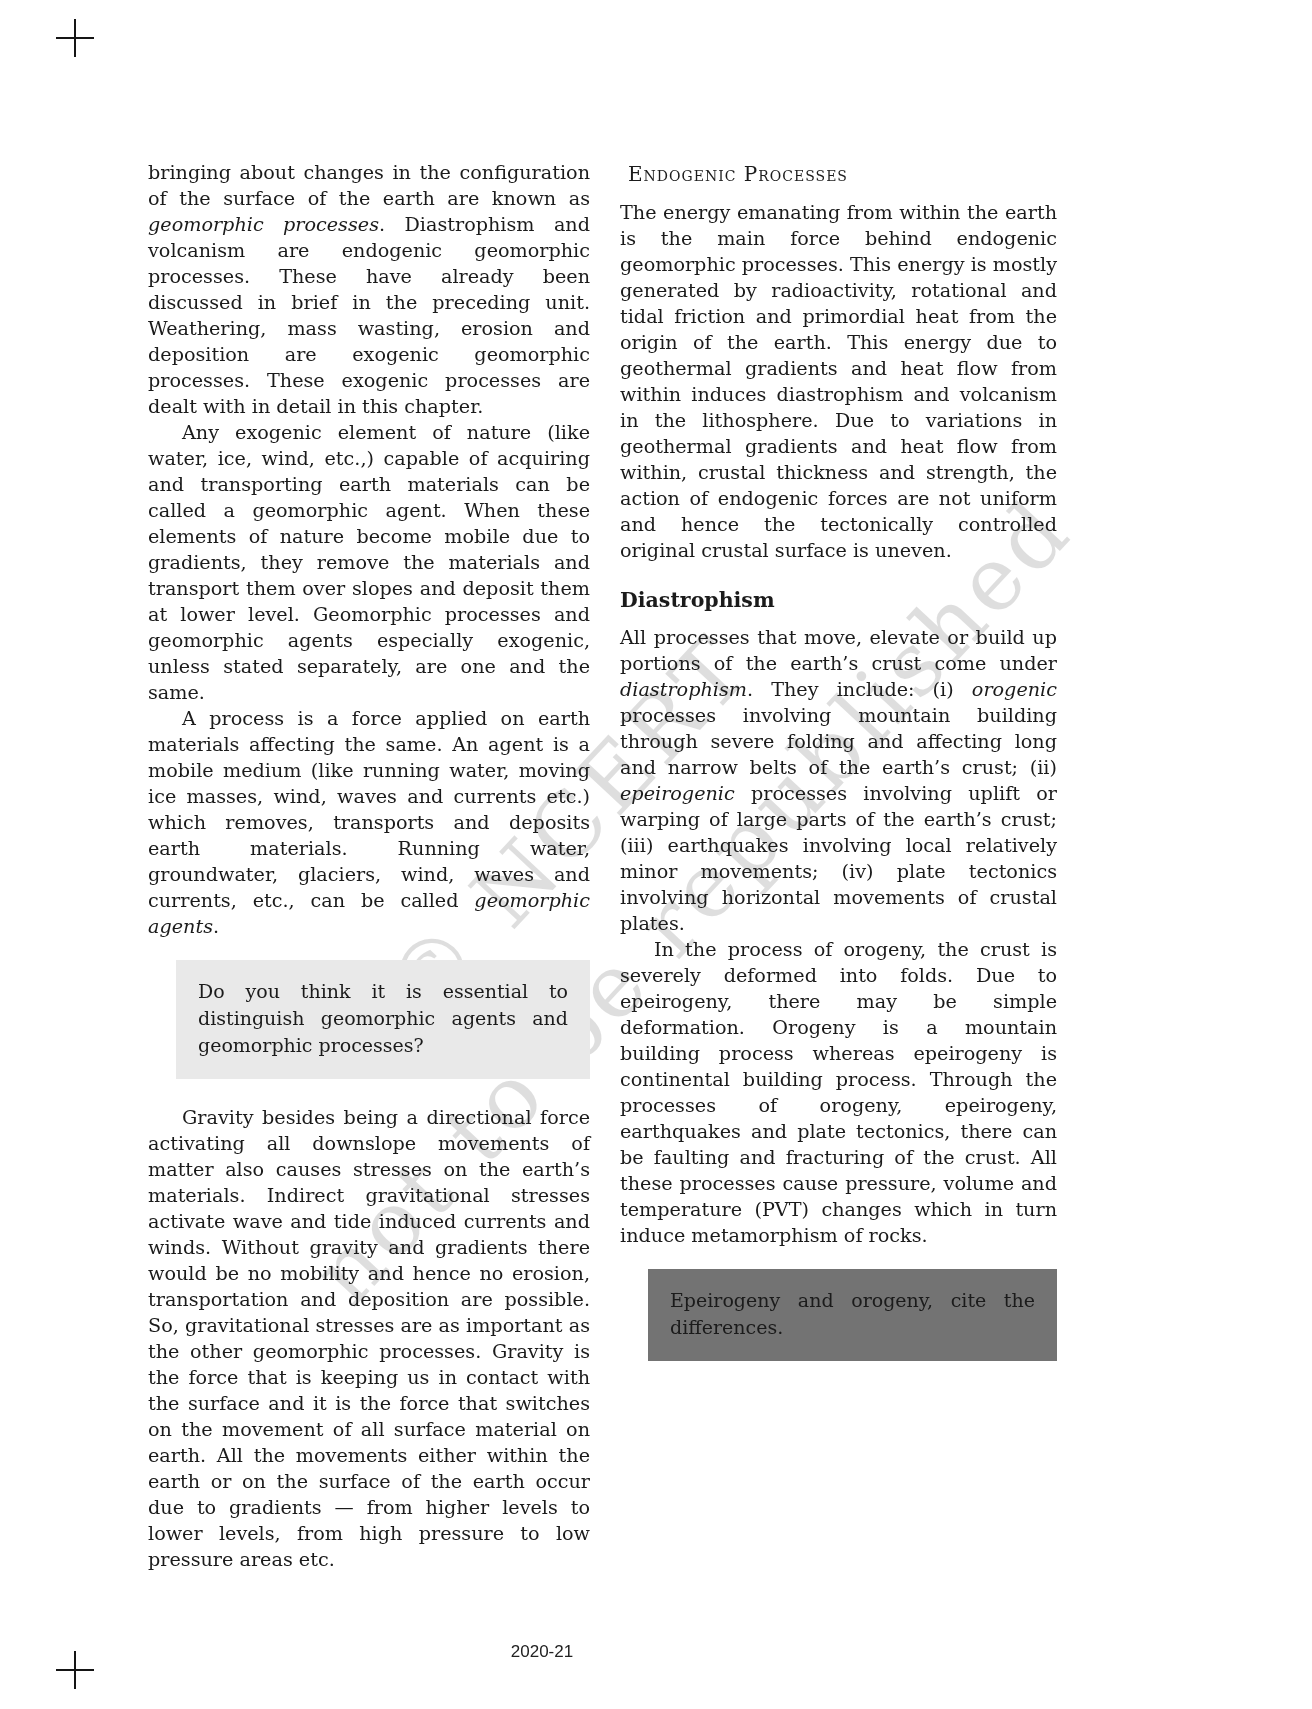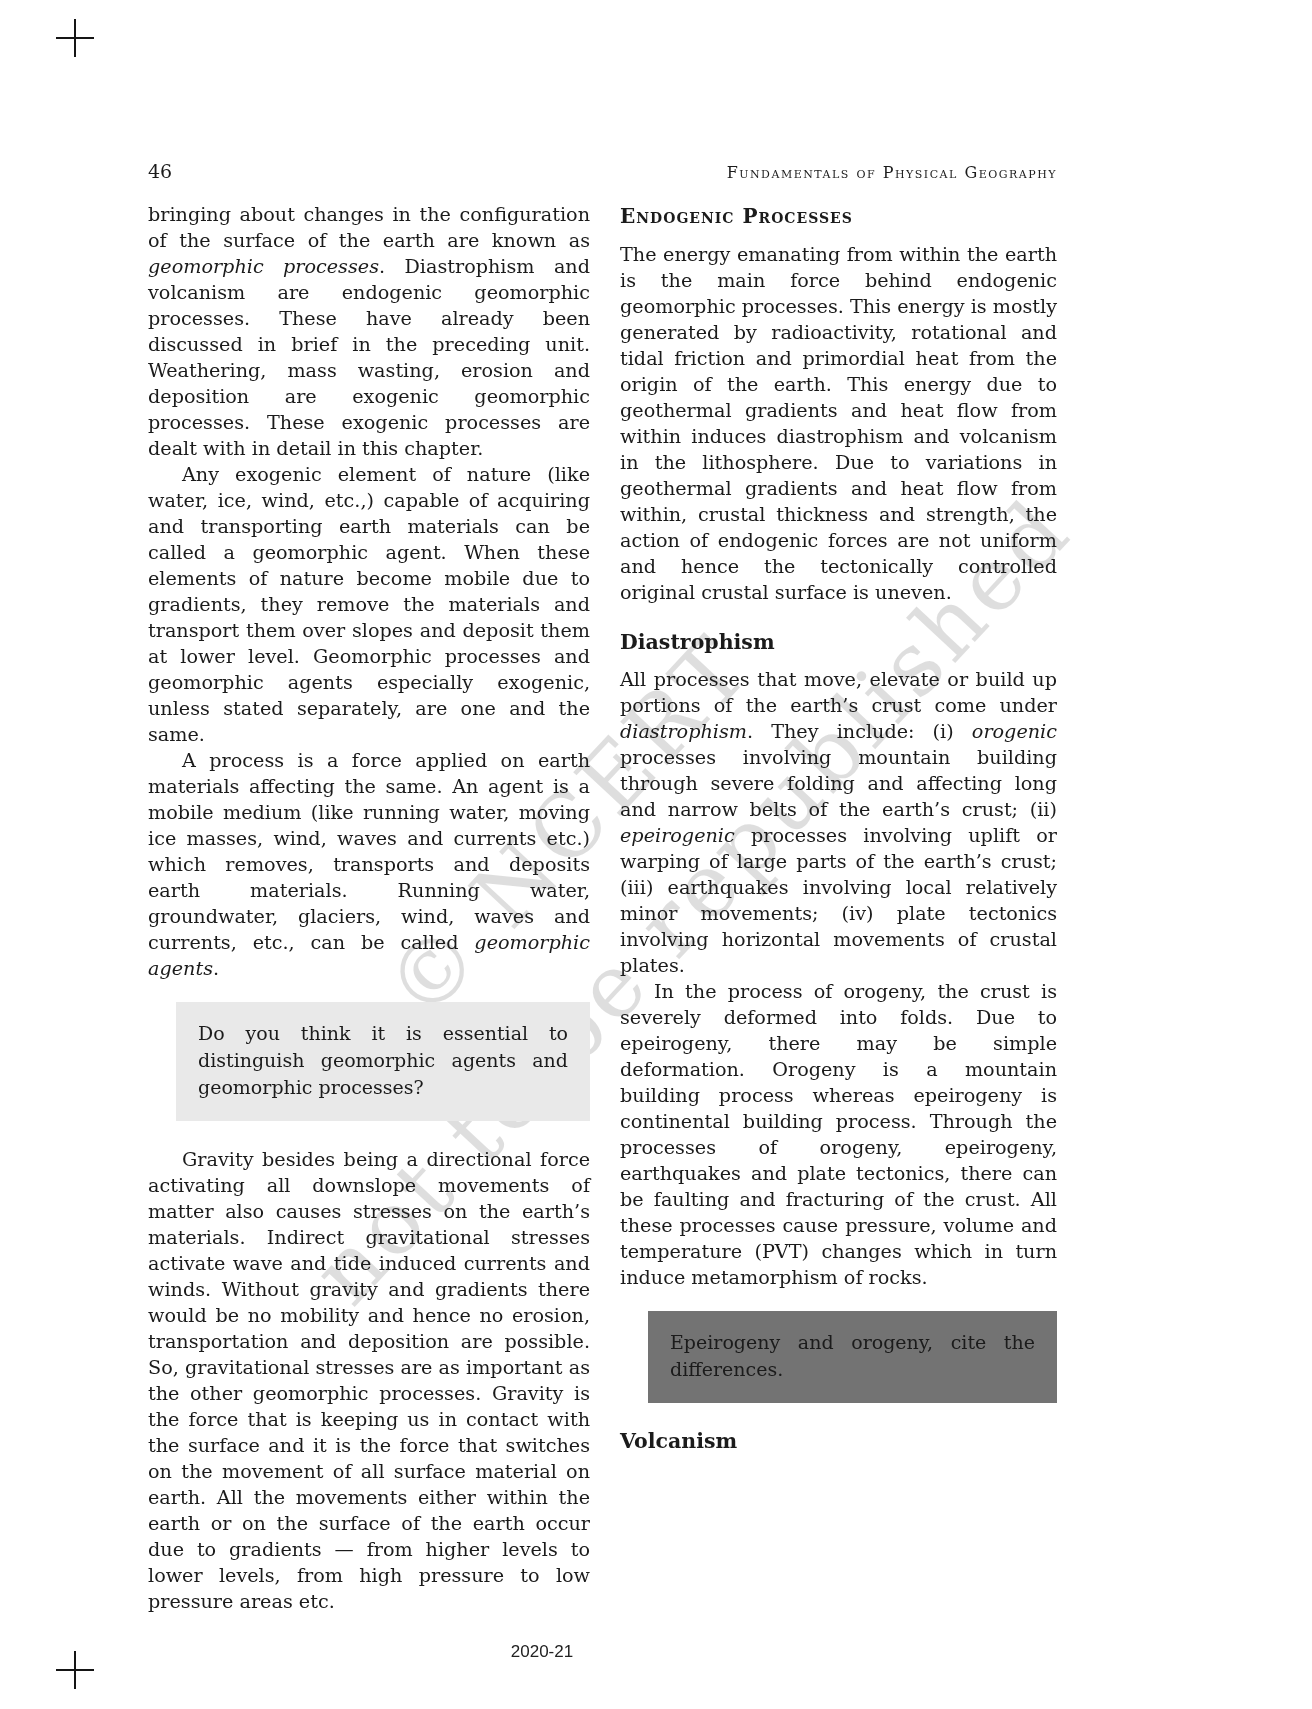--- a/index.html
+++ b/index.html
@@ -26,21 +26,21 @@
   .content{position:absolute;left:148px;top:160px;width:909px;z-index:1;}
   .pagehead{display:flex;justify-content:space-between;align-items:baseline;margin-bottom:20px;}
   .pagenum{font-size:19px;}
   .runhead{font-variant:small-caps;font-size:16px;letter-spacing:1.5px;}
 
   .cols{display:grid;grid-template-columns:442px 437px;column-gap:30px;align-items:start;}
 
   .para{margin:0;font-size:19.2px;line-height:26px;text-align:justify;}
   .para.indent{text-indent:34px;}
 
-  .sc-heading{margin:2px 0 14px 0;font-size:20px;font-weight:bold;font-variant:small-caps;letter-spacing:1px;}
+  .sc-heading{margin:2px 0 14px 8px;font-size:20px;font-weight:normal;font-variant:small-caps;letter-spacing:1px;}
   .subheading{margin:24px 0 13px 0;font-size:20.5px;font-weight:bold;}
 
   .activity-box{margin:20px 0 26px 28px;padding:10px 14px 12px 14px;}
   .activity-box .boxpara{margin:8px;font-size:19px;line-height:27px;text-align:justify;}
 
   .footer{
     position:absolute;left:0;top:1642px;width:1084px;text-align:center;
     font-family:"Liberation Sans", sans-serif;font-size:17px;color:#222;z-index:1;
   }
   em{margin-top:35px;}
@@ -50,41 +50,36 @@
 
 <div class="crop tl"></div>
 <div class="crop bl"></div>
 
 <div class="watermark" style="color: rgba(0, 0, 0, 0.13);">
   <div>© NCERT</div>
   <div>not to be republished</div>
 </div>
 
 <div class="content">
-  <div class="pagehead">
-    <span class="pagenum">46</span>
-    <span class="runhead">Fundamentals of Physical Geography</span>
-  </div>
   <div class="cols">
     <div class="column">
         <p class="para">bringing about changes in the configuration of the surface of the earth are known as <em>geomorphic processes</em>. Diastrophism and volcanism are endogenic geomorphic processes. These have already been discussed in brief in the preceding unit. Weathering, mass wasting, erosion and deposition are exogenic geomorphic processes. These exogenic processes are dealt with in detail in this chapter.</p>
         <p class="para indent">Any exogenic element of nature (like water, ice, wind, etc.,) capable of acquiring and transporting earth materials can be called a geomorphic agent. When these elements of nature become mobile due to gradients, they remove the materials and transport them over slopes and deposit them at lower level. Geomorphic processes and geomorphic agents especially exogenic, unless stated separately, are one and the same.</p>
         <p class="para indent">A process is a force applied on earth materials affecting the same.  An agent is a mobile medium (like running water, moving ice masses, wind, waves and currents etc.) which removes, transports and deposits earth materials. Running water, groundwater, glaciers, wind, waves and currents, etc., can be called <em>geomorphic agents</em>.</p>
         <div class="activity-box" style="background: rgb(233, 233, 233);">
           <p class="boxpara">Do you think it is essential to distinguish geomorphic agents and geomorphic processes?</p>
         </div>
         <p class="para indent">Gravity besides being a directional force activating all downslope movements of matter also causes stresses on the earth’s materials. Indirect gravitational stresses activate wave and tide induced currents and winds. Without gravity and gradients there would be no mobility and hence no erosion, transportation and deposition are possible. So, gravitational stresses are as important as the other geomorphic processes. Gravity is the force that is keeping us in contact with the surface and it is the force that switches on the movement of all surface material on earth. All the movements either within the earth or on the surface of the earth occur due to gradients — from higher levels to lower levels, from high pressure to low pressure areas etc.</p>
       </div>
     <div class="column">
         <h3 class="sc-heading">Endogenic Processes</h3>
         <p class="para">The energy emanating from within the earth is the main force behind endogenic geomorphic processes. This energy is mostly generated by radioactivity, rotational and tidal friction and primordial heat from the origin of the earth. This energy due to geothermal gradients and heat flow from within induces diastrophism and volcanism in the lithosphere. Due to variations in geothermal gradients and heat flow from within, crustal thickness and strength, the action of endogenic forces are not uniform and hence the tectonically controlled original crustal surface is uneven.</p>
         <h3 class="subheading">Diastrophism</h3>
         <p class="para">All processes that move, elevate or build up portions of the earth’s crust come under <em>diastrophism</em>. They include: (i) <em>orogenic</em> processes involving mountain building through severe folding and affecting long and narrow belts of the earth’s crust; (ii) <em>epeirogenic</em> processes involving uplift or warping of large parts of the earth’s crust; (iii) earthquakes involving local relatively minor movements; (iv) plate tectonics involving horizontal movements of crustal plates.</p>
         <p class="para indent">In the process of orogeny, the crust is severely deformed into folds. Due to epeirogeny, there may be simple deformation. Orogeny is a mountain building process whereas epeirogeny is continental building process. Through the processes of orogeny, epeirogeny, earthquakes and plate tectonics, there can be faulting and fracturing of the crust. All these processes cause pressure, volume and temperature (PVT) changes which in turn induce metamorphism of rocks.</p>
         <div class="activity-box" style="background: #737373;">
           <p class="boxpara">Epeirogeny and orogeny, cite the differences.</p>
         </div>
-        <h3 class="subheading">Volcanism</h3>
       </div>
   </div>
 </div>
 
 <div class="footer">2020-21</div>
 
 </body></html>

